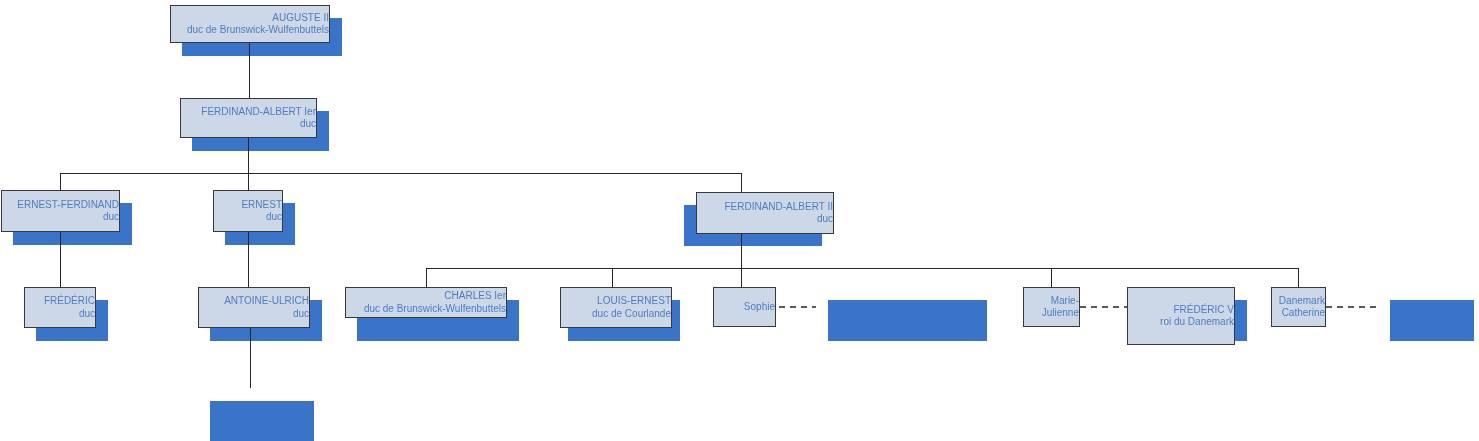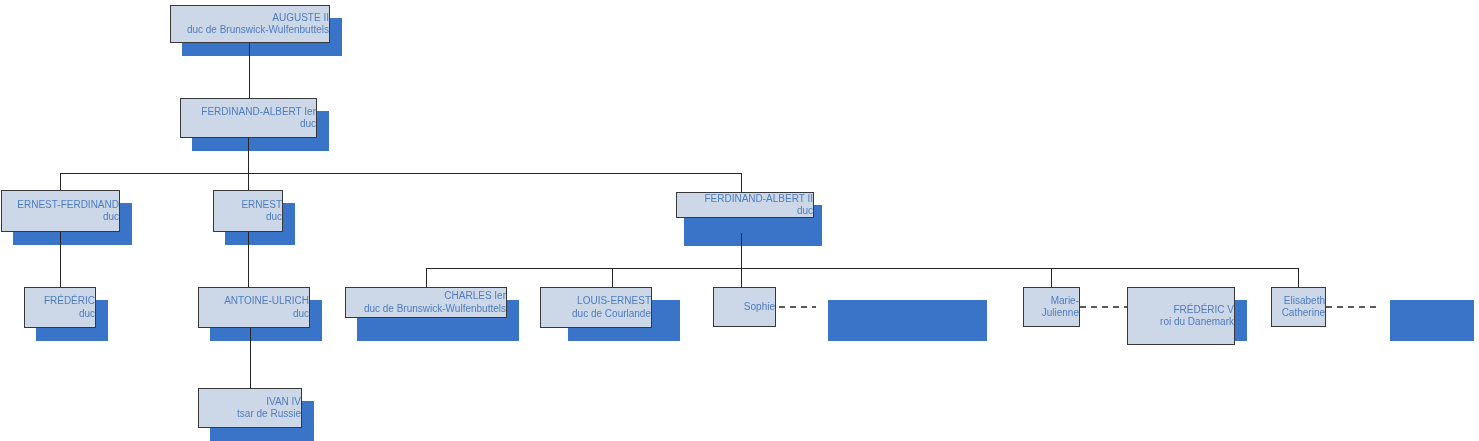--- a/index.html
+++ b/index.html
@@ -67,41 +67,41 @@
   <div class="node shadowed" style="left:1px;top:190px;width:119px;height:42px">
     <div>ERNEST-FERDINAND</div>
     <div>duc</div>
   </div>
 
   <div class="node shadowed" style="left:213px;top:190px;width:70px;height:42px">
     <div>ERNEST</div>
     <div>duc</div>
   </div>
 
-  <div class="node shadowed" style="left:676px;top:192px;width:138px;height:26px">
+  <div class="node shadowed" style="left:696px;top:192px;width:138px;height:42px">
     <div>FERDINAND-ALBERT II</div>
     <div>duc</div>
   </div>
 
   <div class="node shadowed" style="left:24px;top:287px;width:72px;height:41px">
     <div>FRÉDÉRIC</div>
     <div>duc</div>
   </div>
 
   <div class="node shadowed" style="left:198px;top:287px;width:112px;height:41px">
     <div>ANTOINE-ULRICH</div>
     <div>duc</div>
   </div>
 
   <div class="node shadowed" style="left:345px;top:287px;width:162px;height:31px">
     <div>CHARLES Ier</div>
     <div>duc de Brunswick-Wulfenbuttels</div>
   </div>
 
-  <div class="node shadowed" style="left:540px;top:287px;width:112px;height:41px">
+  <div class="node shadowed" style="left:560px;top:287px;width:112px;height:41px">
     <div>LOUIS-ERNEST</div>
     <div>duc de Courlande</div>
   </div>
 
   <div class="node" style="left:713px;top:287px;width:63px;height:40px">
     <div>Sophie</div>
     <div></div>
   </div>
 
 
@@ -109,23 +109,19 @@
     <div>Marie-</div>
     <div>Julienne</div>
   </div>
 
   <div class="node shadowed" style="left:1127px;top:287px;width:108px;height:58px">
     <div>FRÉDÉRIC V</div>
     <div>roi du Danemark</div>
   </div>
 
   <div class="node" style="left:1271px;top:287px;width:55px;height:40px">
-    <div>Elisabeth</div>
+    <div>Danemark</div>
     <div>Catherine</div>
   </div>
 
 
-  <div class="node shadowed" style="left:198px;top:388px;width:104px;height:40px">
-    <div>IVAN IV</div>
-    <div>tsar de Russie</div>
-  </div>
 
 </div>
 
 </body></html>

